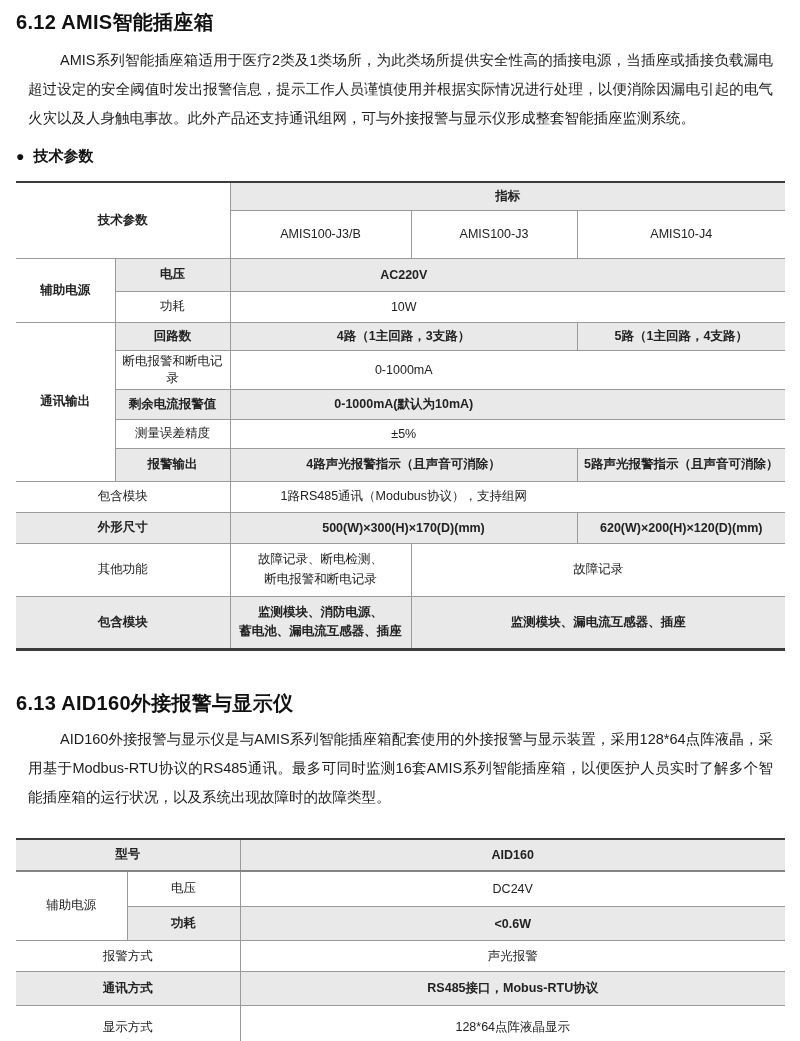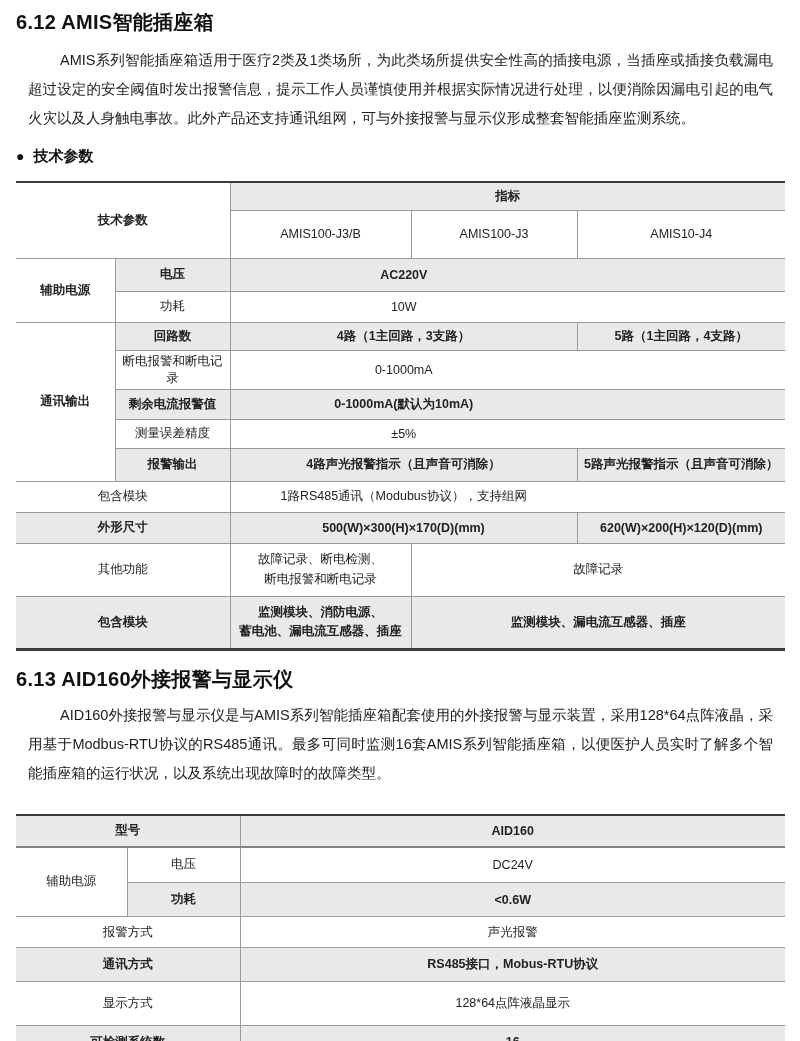--- a/index.html
+++ b/index.html
@@ -7,21 +7,21 @@
     width:800px; height:1041px; overflow:hidden;
     font-family:"Liberation Sans","DejaVu Sans",sans-serif;
     color:#1a1a1a;
   }
   .page { padding:0 15px 16px 16px; }
 
   h2.sec-heading {
     font-size:20px; line-height:24px; font-weight:bold;
     margin:10px 0 4px; color:#111; letter-spacing:0.3px;
   }
-  h2.sec-heading-2 { margin-top:16px; }
+  h2.sec-heading-2 { margin-top:40px; }
   p.body-text {
     font-size:14.5px; line-height:29px; text-align:justify;
     text-indent:32px; margin:12px; color:#1c1c1c;
   }
   .bullet-heading {
     margin:8px 0 0; height:22px; display:flex; align-items:center;
     font-size:15px; font-weight:bold; color:#111;
   }
   .bullet-heading .bullet { font-size:14px; margin-right:9px; }
 

